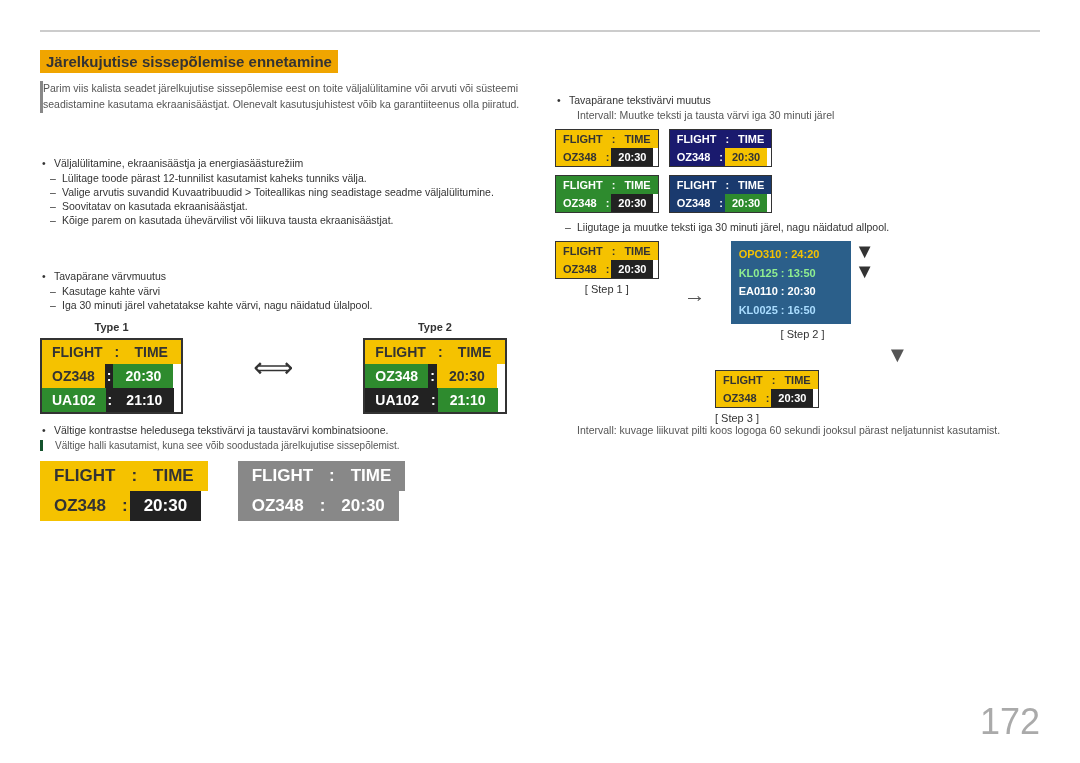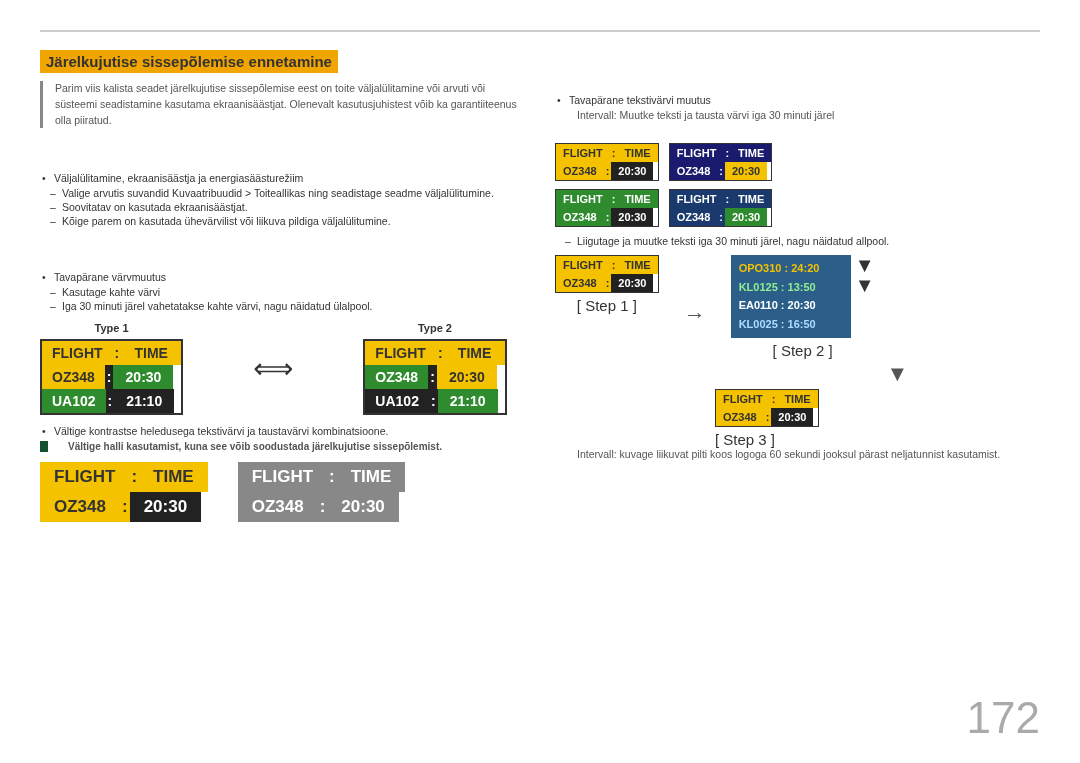--- a/index.html
+++ b/index.html
@@ -44,21 +44,20 @@
       font-weight: bold;
       padding: 3px 6px;
       display: inline-block;
       margin-bottom: 8px;
     }
     .intro-text {
       font-size: 10.5px;
       color: #555;
       margin-bottom: 8px;
       line-height: 1.5;
-      padding-left: 12px;
       border-left: 3px solid #888;
     }
     .bullet-section {
       margin-bottom: 8px;
     }
     .bullet-item {
       font-size: 10.5px;
       color: #333;
       margin-bottom: 3px;
       padding-left: 14px;
@@ -139,23 +138,22 @@
       color: #333;
       display: flex;
       align-items: center;
       margin: 0 10px;
       align-self: center;
     }
     .warning-line {
       font-size: 10px;
       color: #555;
       margin: 4px 0;
-      padding-left: 20px;
-      border-left: 8px solid #14532d;
-      font-weight: bold;
+      padding-left: 12px;
+      border-left: 3px solid #14532d;
     }
     .bottom-boards {
       display: flex;
       gap: 30px;
       margin-top: 10px;
     }
 
     
     .right-col .bullet-item {
       font-size: 10.5px;
@@ -196,41 +194,41 @@
       display: flex;
       gap: 20px;
       align-items: flex-start;
     }
     .step-block {
       display: flex;
       flex-direction: column;
       align-items: center;
     }
     .step-label {
-      font-size: 15px;
+      font-size: 11px;
       margin-top: 4px;
       text-align: center;
     }
     .step-arrow {
       font-size: 22px;
       color: #555;
       align-self: center;
       margin: 0 5px;
     }
     .down-arrow {
       font-size: 22px;
       color: #555;
       text-align: center;
       margin: 2px 0;
     }
     .page-number {
       position: absolute;
       bottom: 20px;
       right: 40px;
-      font-size: 44px;
+      font-size: 36px;
       color: #aaa;
       font-weight: 300;
     }
     .flight-large {
       display: inline-flex;
       flex-direction: column;
     }
     .flg-header {
       display: flex;
       background: #2b5f8a;
@@ -314,23 +312,24 @@
 
   <div class="content-wrapper">
 
     <div class="left-col">
       <div class="section-title">Järelkujutise sissepõlemise ennetamine</div>
 
       <div class="intro-text">Parim viis kalista seadet järelkujutise sissepõlemise eest on toite väljalülitamine või arvuti või süsteemi seadistamine kasutama ekraanisäästjat. Olenevalt kasutusjuhistest võib ka garantiiteenus olla piiratud.</div>
 
       <div class="bullet-section">
         <div class="bullet-item">Väljalülitamine, ekraanisäästja ja energiasäästurežiim</div>
+        <div class="dash-item">Lülitage toode pärast 12-tunnilist kasutamist kaheks tunniks välja.</div>
         <div class="dash-item">Valige arvutis suvandid Kuvaatribuudid &gt; Toiteallikas ning seadistage seadme väljalülitumine.</div>
         <div class="dash-item">Soovitatav on kasutada ekraanisäästjat.</div>
-        <div class="dash-item">Kõige parem on kasutada ühevärvilist või liikuva pildiga väljalülitumine.</div>
+        <div class="dash-item">Kõige parem on kasutada ühevärvilist või liikuva tausta ekraanisäästjat.</div>
       </div>
 
       <div class="bullet-section">
         <div class="bullet-item">Tavapärane värvmuutus</div>
         <div class="dash-item">Kasutage kahte värvi</div>
         <div class="dash-item">Iga 30 minuti järel vahetatakse kahte värvi, nagu näidatud ülalpool.</div>
       </div>
 
       
       <div class="type-row">
@@ -417,21 +416,21 @@
               <div class="colon-sep colon-sep-gray">:</div>
               <div class="flg-rc" style="background:#888;color:#fff;">20:30</div>
             </div>
           </div>
         </div>
       </div>
     </div>
 
     <div class="right-col">
       <div class="bullet-item">Tavapärane tekstivärvi muutus</div>
-      <div style="font-size:10.5px;color:#555;padding-left:22px;margin-bottom:22px;">Intervall: Muutke teksti ja tausta värvi iga 30 minuti järel</div>
+      <div style="font-size:10.5px;color:#555;padding-left:22px;margin-bottom:8px;">Intervall: Muutke teksti ja tausta värvi iga 30 minuti järel</div>
 
       <div class="color-grid">
 
         <div class="mini-board">
           <div class="mini-header">
             <div class="mc-yellow">FLIGHT</div>
             <div style="background:#f5c200;color:#333;padding:3px 2px;font-weight:bold;font-size:11px;">:</div>
             <div class="mc-yellow">TIME</div>
           </div>
           <div class="mini-value">

